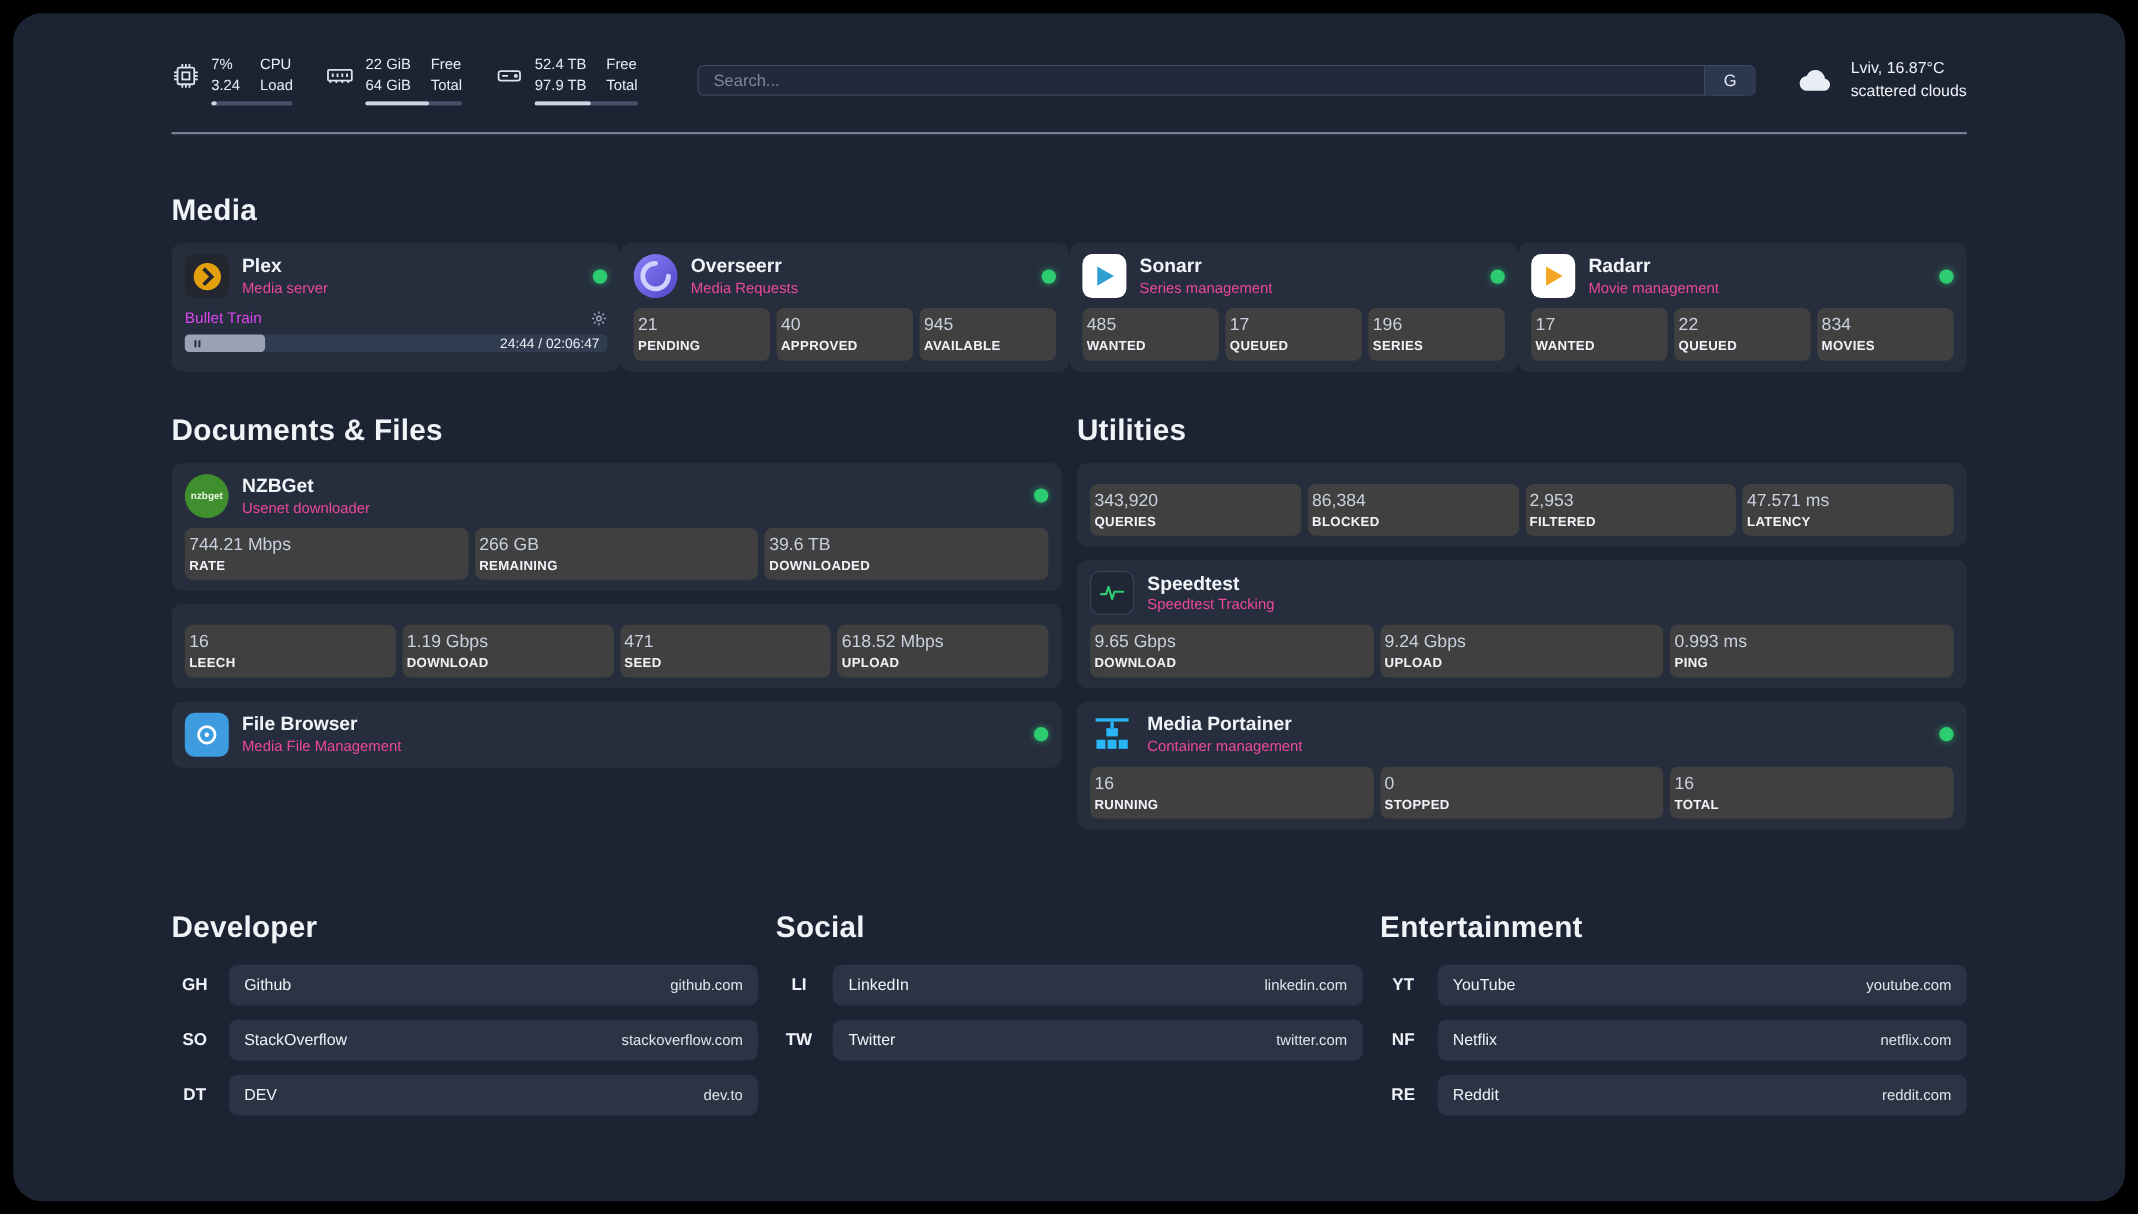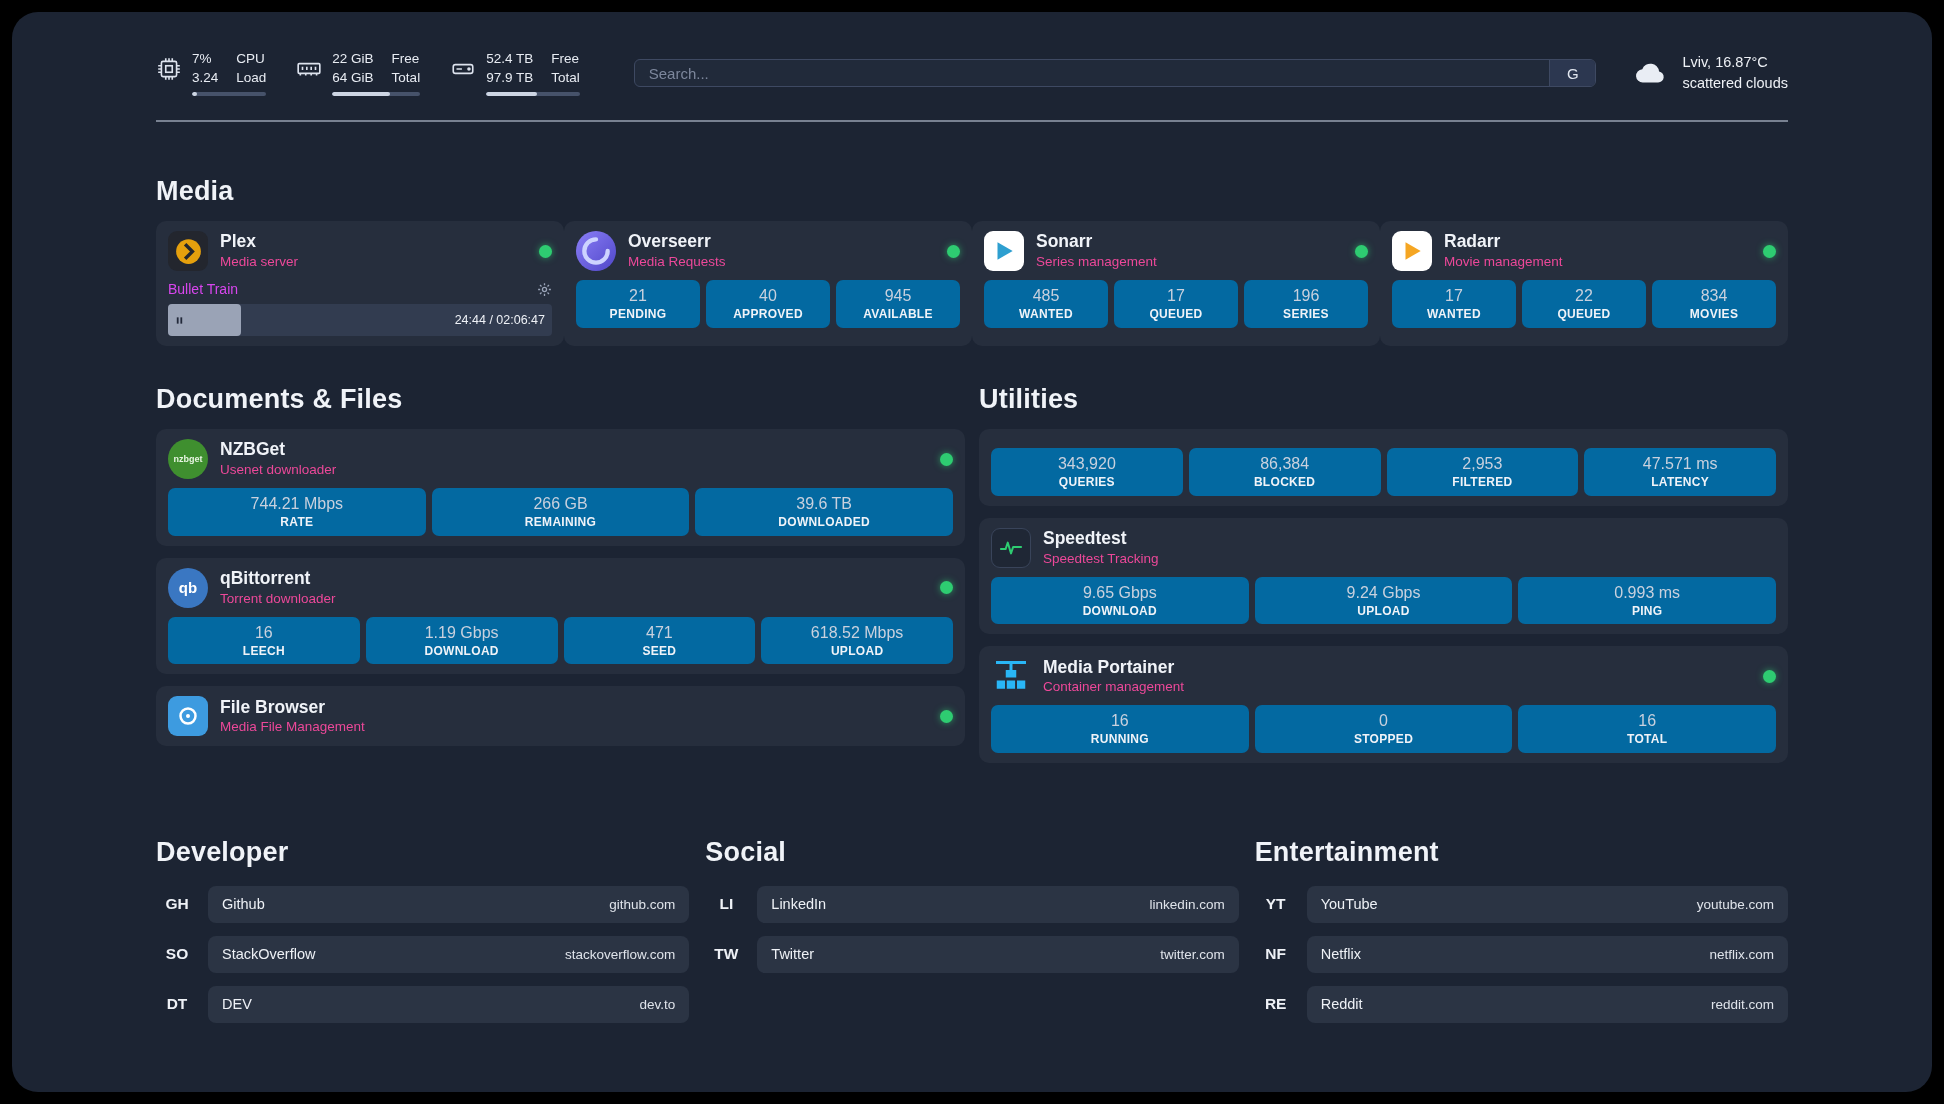--- a/index.html
+++ b/index.html
@@ -46,29 +46,29 @@
   .tile-ink { background:#1f2735; border:1px solid #39445a; }
   .circle { border-radius:50%; }
   .nzb-circle { background:#3f8f2f; color:#e8f5e2; font-size:9px; font-weight:bold; }
   .qb-circle { background:#3a77c2; color:#fff; font-size:15px; font-weight:bold; }
   .app-meta { flex:1; min-width:0; }
   .app-name { font-size:17.5px; font-weight:600; color:#f0f3f8; line-height:1.25; }
   .app-desc { font-size:13.5px; color:#ec4899; line-height:1.3; }
   .dot { width:13px; height:13px; border-radius:50%; background:#2ecc71; box-shadow:0 0 7px rgba(46,204,113,0.65); margin-left:auto; flex:0 0 13px; }
 
   .stats { display:flex; gap:6px; margin-top:9px; }
-  .stat { flex:1; background:#0369a1; border-radius:7px; padding:6px 4px 5px; text-align:center; }
+  .stat { flex:1; background:#404040; border-radius:7px; padding:6px 4px 5px; text-align:left; }
   .stat-value { font-size:16px; color:#c9d1de; line-height:1.25; }
   .stat-label { font-size:12px; font-weight:700; color:#f0f3f8; letter-spacing:0.3px; line-height:1.3; margin-top:1px; }
 
   
   .player { margin-top:10px; }
   .player-top { display:flex; align-items:center; justify-content:space-between; font-size:14px; color:#d946ef; }
   .gear { line-height:0; cursor:pointer; }
-  .player-row { margin-top:7px; position:relative; height:32px; }
+  .player-row { margin-top:7px; position:relative; height:16px; }
   .player-bar { position:absolute; inset:0; background:#323c50; border-radius:4px; }
   .player-fill { height:100%; background:#9aa3b6; border-radius:4px; display:flex; align-items:center; padding-left:7px; }
   .player-time { position:absolute; right:7px; top:50%; transform:translateY(-50%); font-size:12.5px; color:#eef1f6; }
 
   
   .bm-grid { display:grid; grid-template-columns:1fr 1fr 1fr; gap:16px; margin-top:74px; align-items:start; }
   .bm-col .section-title { margin-bottom:18px; }
   .bm-row { display:flex; align-items:center; gap:10px; margin-bottom:13px; cursor:pointer; }
   .bm-abbr { width:42px; flex:0 0 42px; text-align:center; font-weight:bold; font-size:15.5px; color:#eef1f6; }
   .bm-bar { flex:1; height:37px; background:#2b3444; border-radius:8px; display:flex; align-items:center; padding:0 14px; }
@@ -349,28 +349,20 @@
                 <div class="stat-label">REMAINING</div>
               </div>
               <div class="stat">
                 <div class="stat-value">39.6 TB</div>
                 <div class="stat-label">DOWNLOADED</div>
               </div>
             </div>
           </div>
 
           <div class="app-card">
-            <div class="app-head">
-              <span class="app-icon circle qb-circle">qb</span>
-              <div class="app-meta">
-                <div class="app-name">qBittorrent</div>
-                <div class="app-desc">Torrent downloader</div>
-              </div>
-              <span class="dot"></span>
-            </div>
             <div class="stats">
               <div class="stat">
                 <div class="stat-value">16</div>
                 <div class="stat-label">LEECH</div>
               </div>
               <div class="stat">
                 <div class="stat-value">1.19 Gbps</div>
                 <div class="stat-label">DOWNLOAD</div>
               </div>
               <div class="stat">

